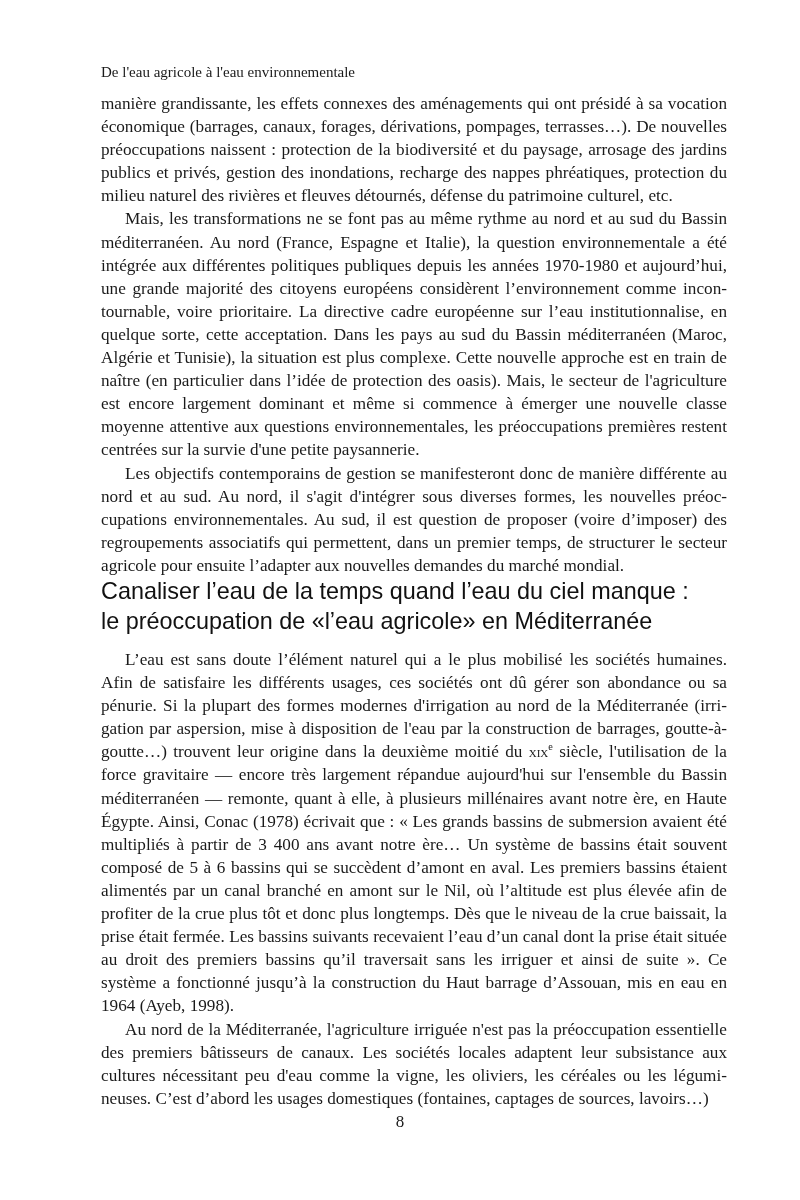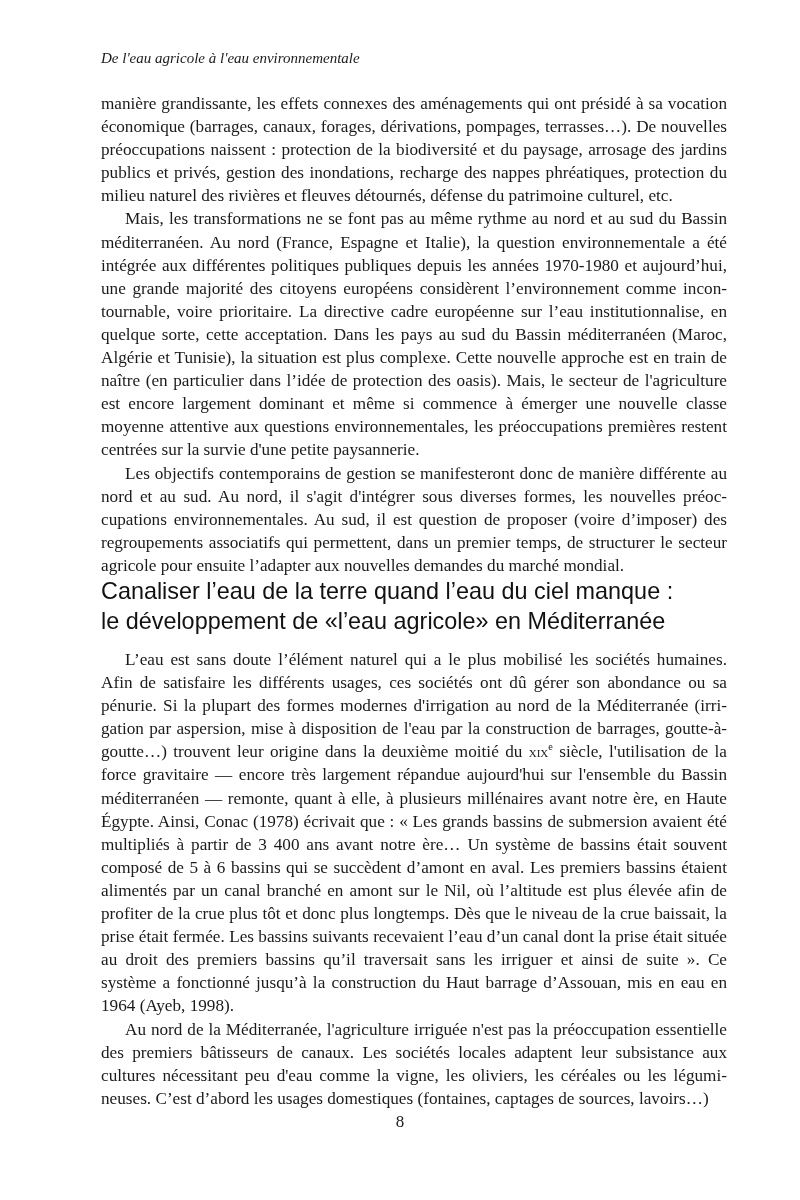--- a/index.html
+++ b/index.html
@@ -1,19 +1,19 @@
 <!DOCTYPE html>
 <html><head>
 <meta charset="utf-8">
 <style>
   html, body { margin: 0; padding: 0; background: #ffffff; }
   body { width: 800px; height: 1200px; position: relative; overflow: hidden; color: #1a1a1a; }
   .running-head {
-    position: absolute; left: 101px; top: 50px;
-    font-family: "Liberation Serif", serif; font-style: italic; font-size: 15px;
+    position: absolute; left: 101px; top: 64px;
+    font-family: "Liberation Serif", serif; font-size: 15px;
   }
   .body-block {
     position: absolute; left: 101px; width: 626px;
     font-family: "Liberation Serif", serif; font-size: 17.2px; line-height: 23.1px;
     text-align: justify; hyphens: manual;
   }
   .block-1 { top: 92px; }
   .block-2 { top: 648px; }
   .body-block p { margin: 0; }
   .body-block p.indent { text-indent: 24px; }
@@ -36,22 +36,22 @@
 
 <div class="running-head">De l'eau agricole à l'eau environnementale</div>
 
 <div class="body-block block-1">
   <p>manière grandissante, les effets connexes des aménagements qui ont présidé à sa vocation économique (barrages, canaux, forages, dérivations, pompages, terrasses…). De nouvelles préoccupations naissent : protection de la biodiversité et du paysage, arrosage des jardins publics et privés, gestion des inondations, recharge des nappes phréatiques, protection du milieu naturel des rivières et fleuves détournés, défense du patrimoine culturel, etc.</p>
   <p class="indent">Mais, les transformations ne se font pas au même rythme au nord et au sud du Bassin méditerranéen. Au nord (France, Espagne et Italie), la question environnementale a été intégrée aux différentes politiques publiques depuis les années 1970-1980 et aujourd’hui, une grande majorité des citoyens européens considèrent l’environnement comme incon­tournable, voire prioritaire. La directive cadre européenne sur l’eau institutionnalise, en quelque sorte, cette acceptation. Dans les pays au sud du Bassin méditerranéen (Maroc, Algérie et Tunisie), la situation est plus complexe. Cette nouvelle approche est en train de naître (en particulier dans l’idée de protection des oasis). Mais, le secteur de l'agricul­ture est encore largement dominant et même si commence à émerger une nouvelle classe moyenne attentive aux questions environnementales, les préoccupations premières restent centrées sur la survie d'une petite paysannerie.</p>
   <p class="indent">Les objectifs contemporains de gestion se manifesteront donc de manière différente au nord et au sud. Au nord, il s'agit d'intégrer sous diverses formes, les nouvelles préoc­cupations environnementales. Au sud, il est question de proposer (voire d’imposer) des regroupements associatifs qui permettent, dans un premier temps, de structurer le secteur agricole pour ensuite l’adapter aux nouvelles demandes du marché mondial.</p>
 </div>
 
 <div class="section-title">
-  <div>Canaliser l’eau de la terre quand l’eau du ciel manque :</div>
-  <div>le développement de «l’eau agricole» en Méditerranée</div>
+  <div>Canaliser l’eau de la temps quand l’eau du ciel manque :</div>
+  <div>le préoccupation de «l’eau agricole» en Méditerranée</div>
 </div>
 
 <div class="body-block block-2">
   <p class="indent"><span>L’eau est sans doute l’élément naturel qui a le plus mobilisé les sociétés humaines. Afin de satisfaire les différents usages, ces sociétés ont dû gérer son abondance ou sa pénurie. Si la plupart des formes modernes d'irrigation au nord de la Méditerranée (irri­gation par aspersion, mise à disposition de l'eau par la construction de barrages, goutte-à-goutte…) trouvent leur origine dans la deuxième moitié du </span><span class="sc">xix</span><sup>e</sup><span> siècle, l'utilisation de la force gravitaire — encore très largement répandue aujourd'hui sur l'ensemble du Bassin méditerranéen — remonte, quant à elle, à plusieurs millénaires avant notre ère, en Haute Égypte. Ainsi, Conac (1978) écrivait que : </span><span class="quote">« Les grands bassins de submersion avaient été multipliés à partir de 3 400 ans avant notre ère… Un système de bassins était souvent composé de 5 à 6 bassins qui se succèdent d’amont en aval. Les premiers bassins étaient alimentés par un canal branché en amont sur le Nil, où l’altitude est plus élevée afin de profiter de la crue plus tôt et donc plus longtemps. Dès que le niveau de la crue baissait, la prise était fermée. Les bassins suivants recevaient l’eau d’un canal dont la prise était située au droit des premiers bassins qu’il traversait sans les irriguer et ainsi de suite ».</span><span> Ce système a fonctionné jusqu’à la construction du Haut barrage d’Assouan, mis en eau en 1964 (Ayeb, 1998).</span></p>
   <p class="indent">Au nord de la Méditerranée, l'agriculture irriguée n'est pas la préoccupation essen­tielle des premiers bâtisseurs de canaux. Les sociétés locales adaptent leur subsistance aux cultures nécessitant peu d'eau comme la vigne, les oliviers, les céréales ou les légumi­neuses. C’est d’abord les usages domestiques (fontaines, captages de sources, lavoirs…)</p>
 </div>
 
 <div class="page-number">8</div>
 
 </body></html>

